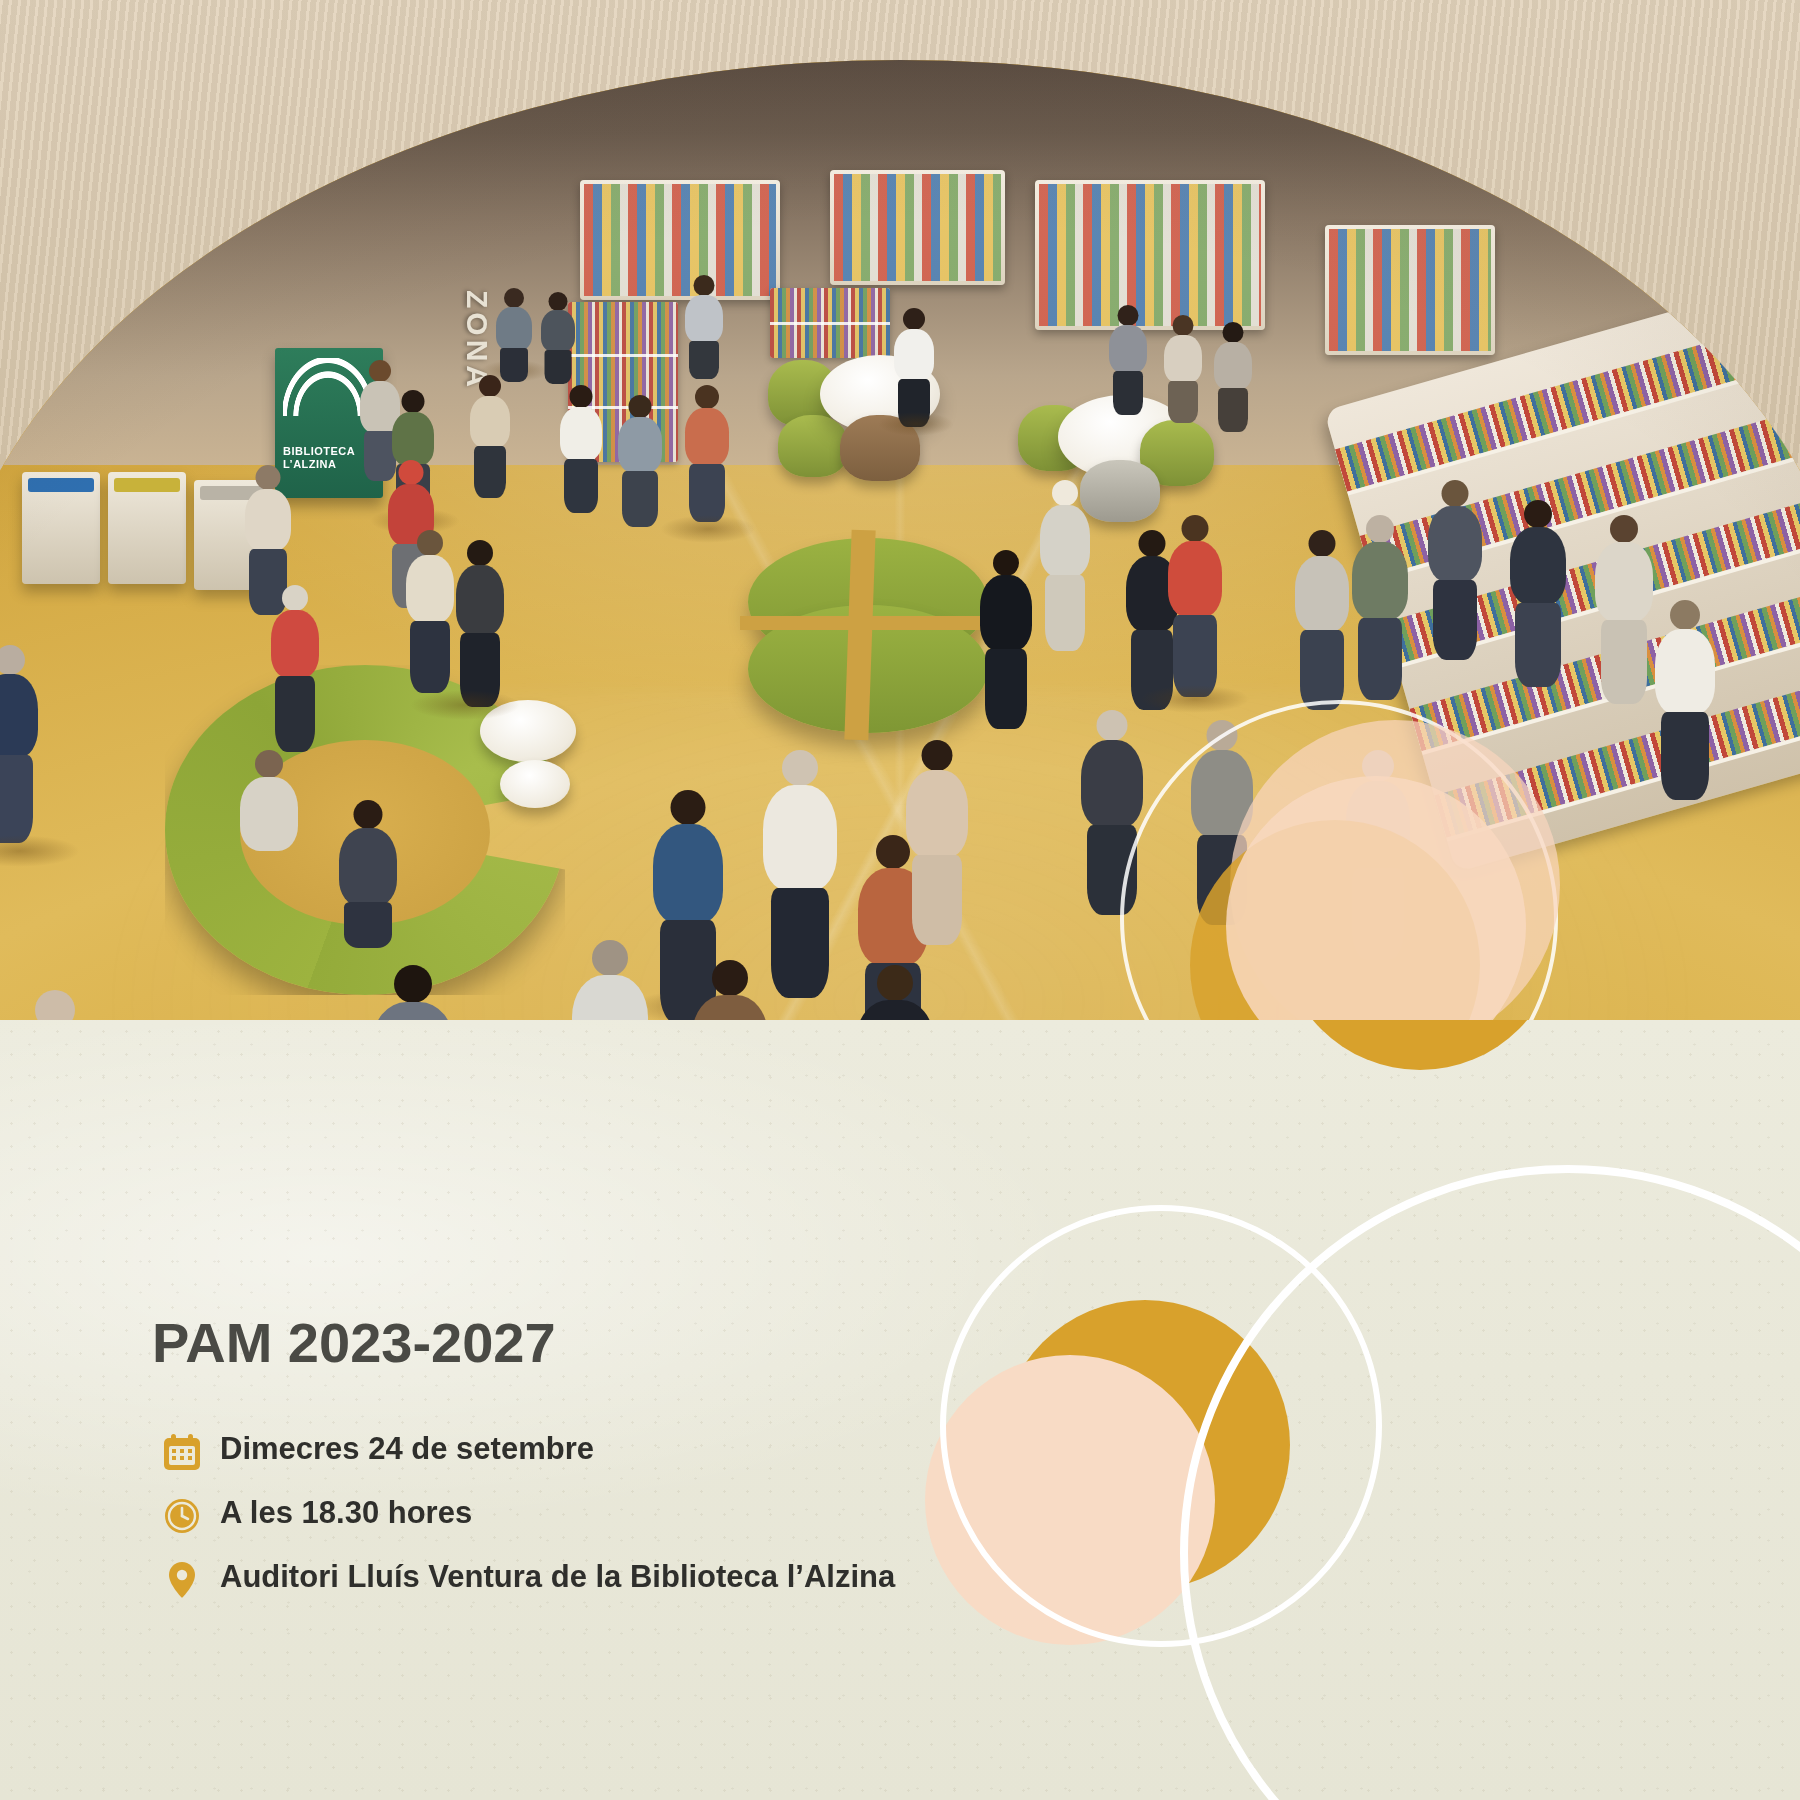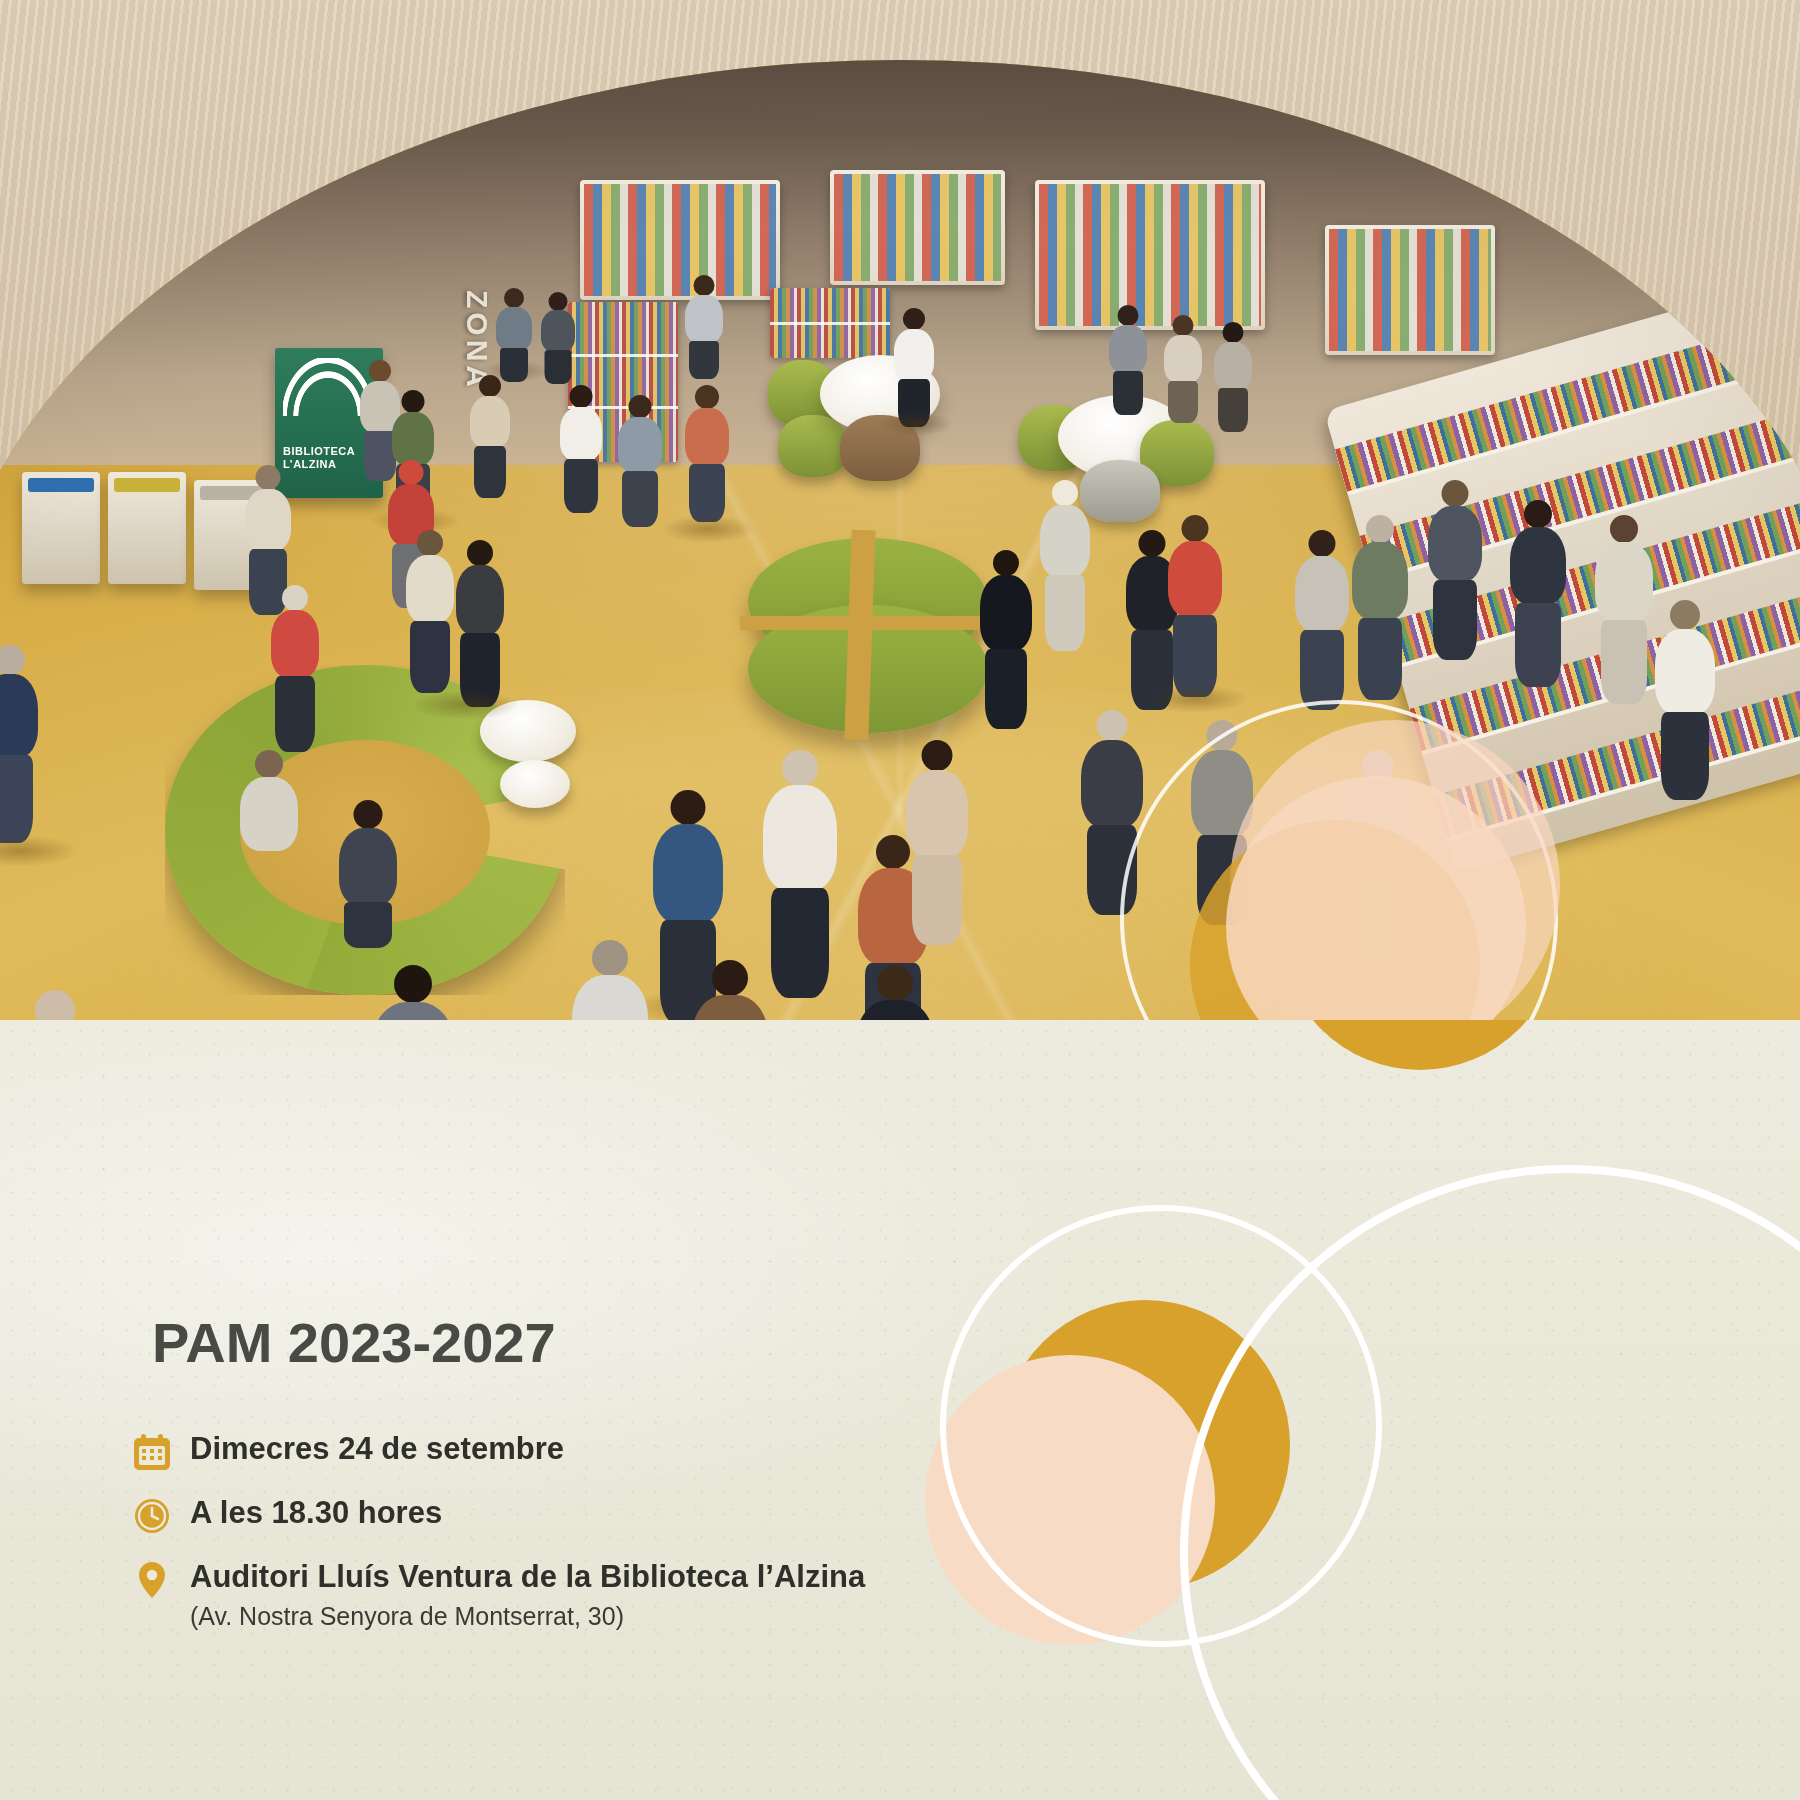--- a/index.html
+++ b/index.html
@@ -366,21 +366,21 @@
     left: 152px;
     top: 290px;
     color: #4a4a45;
     font-size: 56px;
     font-weight: 700;
     letter-spacing: 0px;
   }
 
   .info-list {
     position: absolute;
-    left: 132px;
+    left: 162px;
     top: 410px;
     width: 800px;
   }
   .info-row {
     display: flex;
     align-items: flex-start;
     margin-bottom: 22px;
   }
   .info-icon {
     flex: 0 0 auto;
@@ -791,21 +791,20 @@
 
       <div class="info-row">
         <div class="info-icon">
           <svg viewBox="0 0 40 40" width="40" height="40" aria-hidden="true">
             <path d="M20 2c-7.2 0-13 5.7-13 12.8C7 25 20 38 20 38s13-13 13-23.2C33 7.7 27.2 2 20 2z" fill="#d8a12c"></path>
             <circle cx="20" cy="15" r="5.2" fill="#eceada"></circle>
           </svg>
         </div>
         <div class="info-text">
           <span>Auditori Lluís Ventura de la Biblioteca l’Alzina</span>
-          <span class="info-sub">(Av. Nostra Senyora de Montserrat, 30)</span>
         </div>
       </div>
 
     </div>
   </div>
 
 
 </div>
 
 </body></html>

